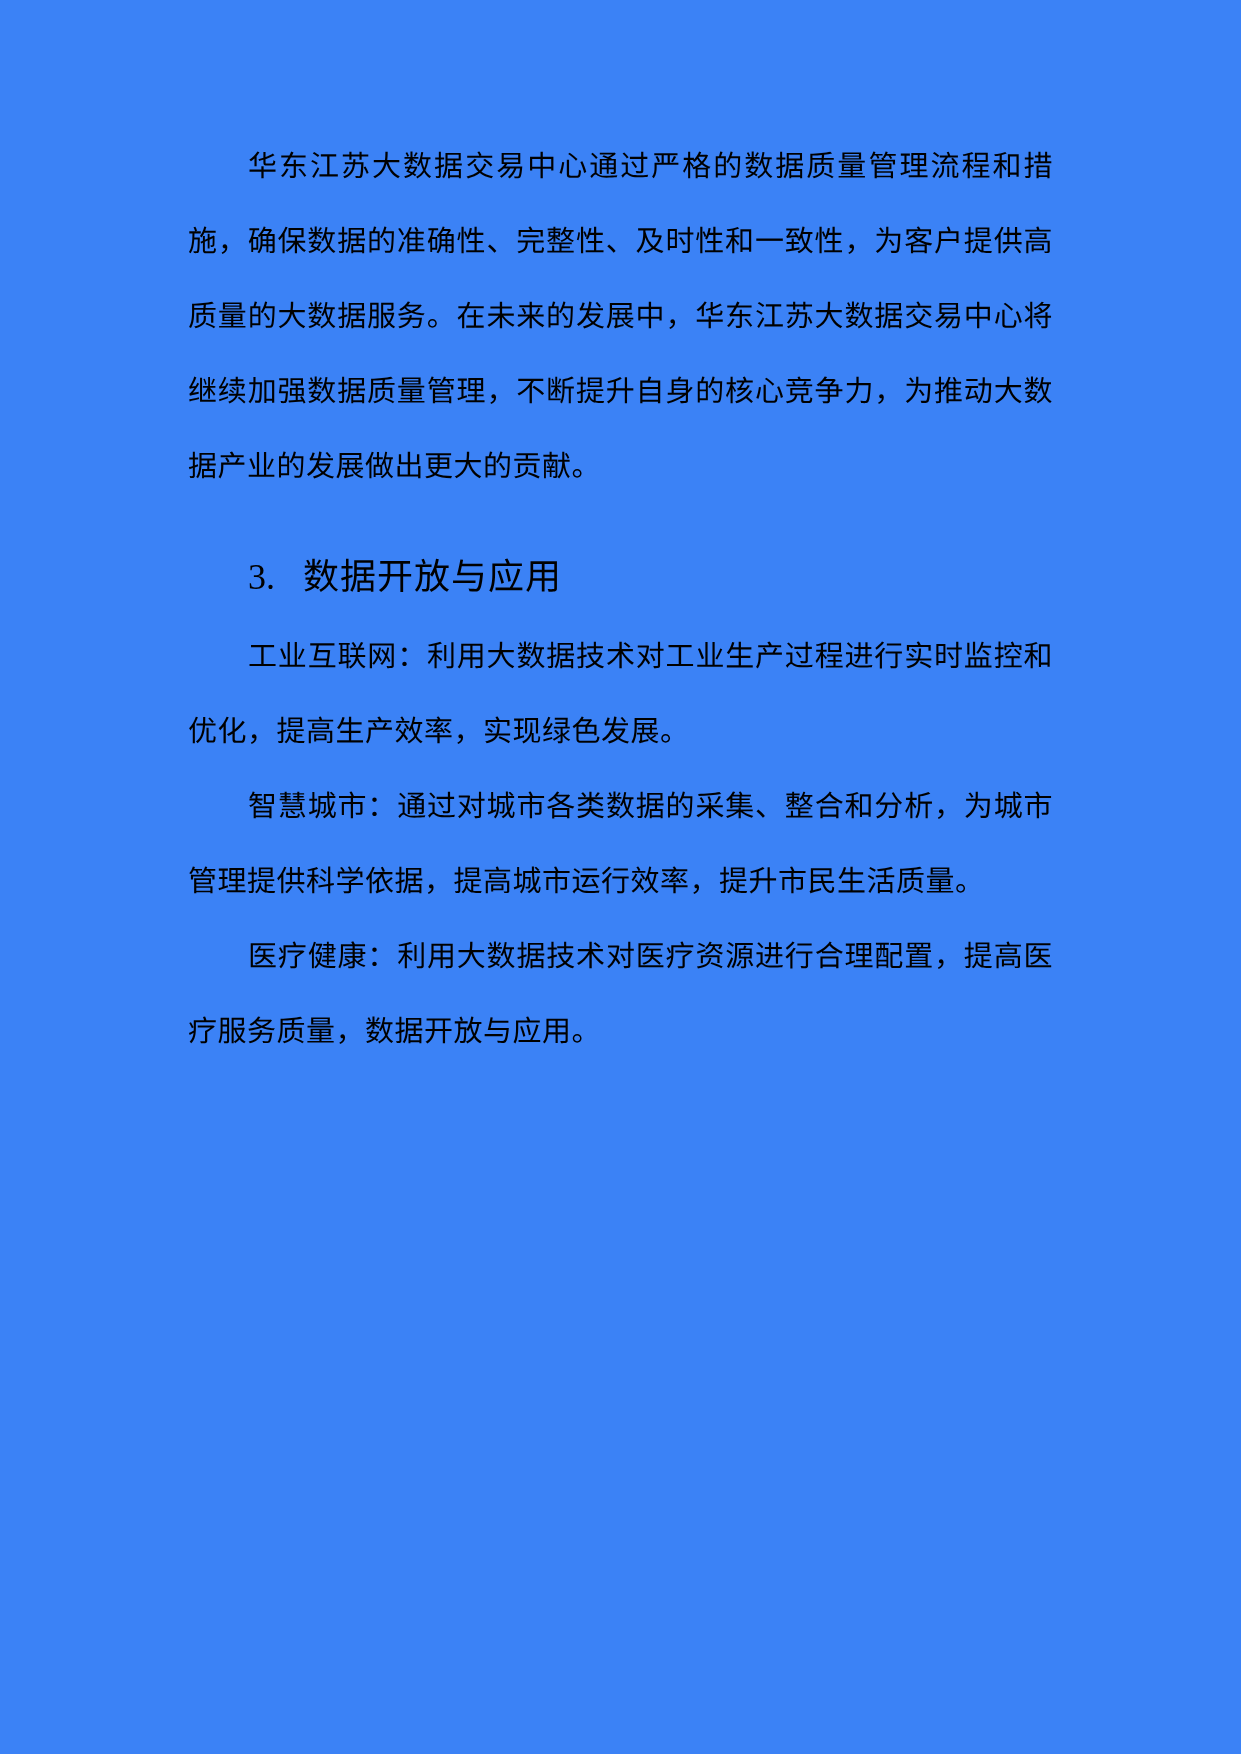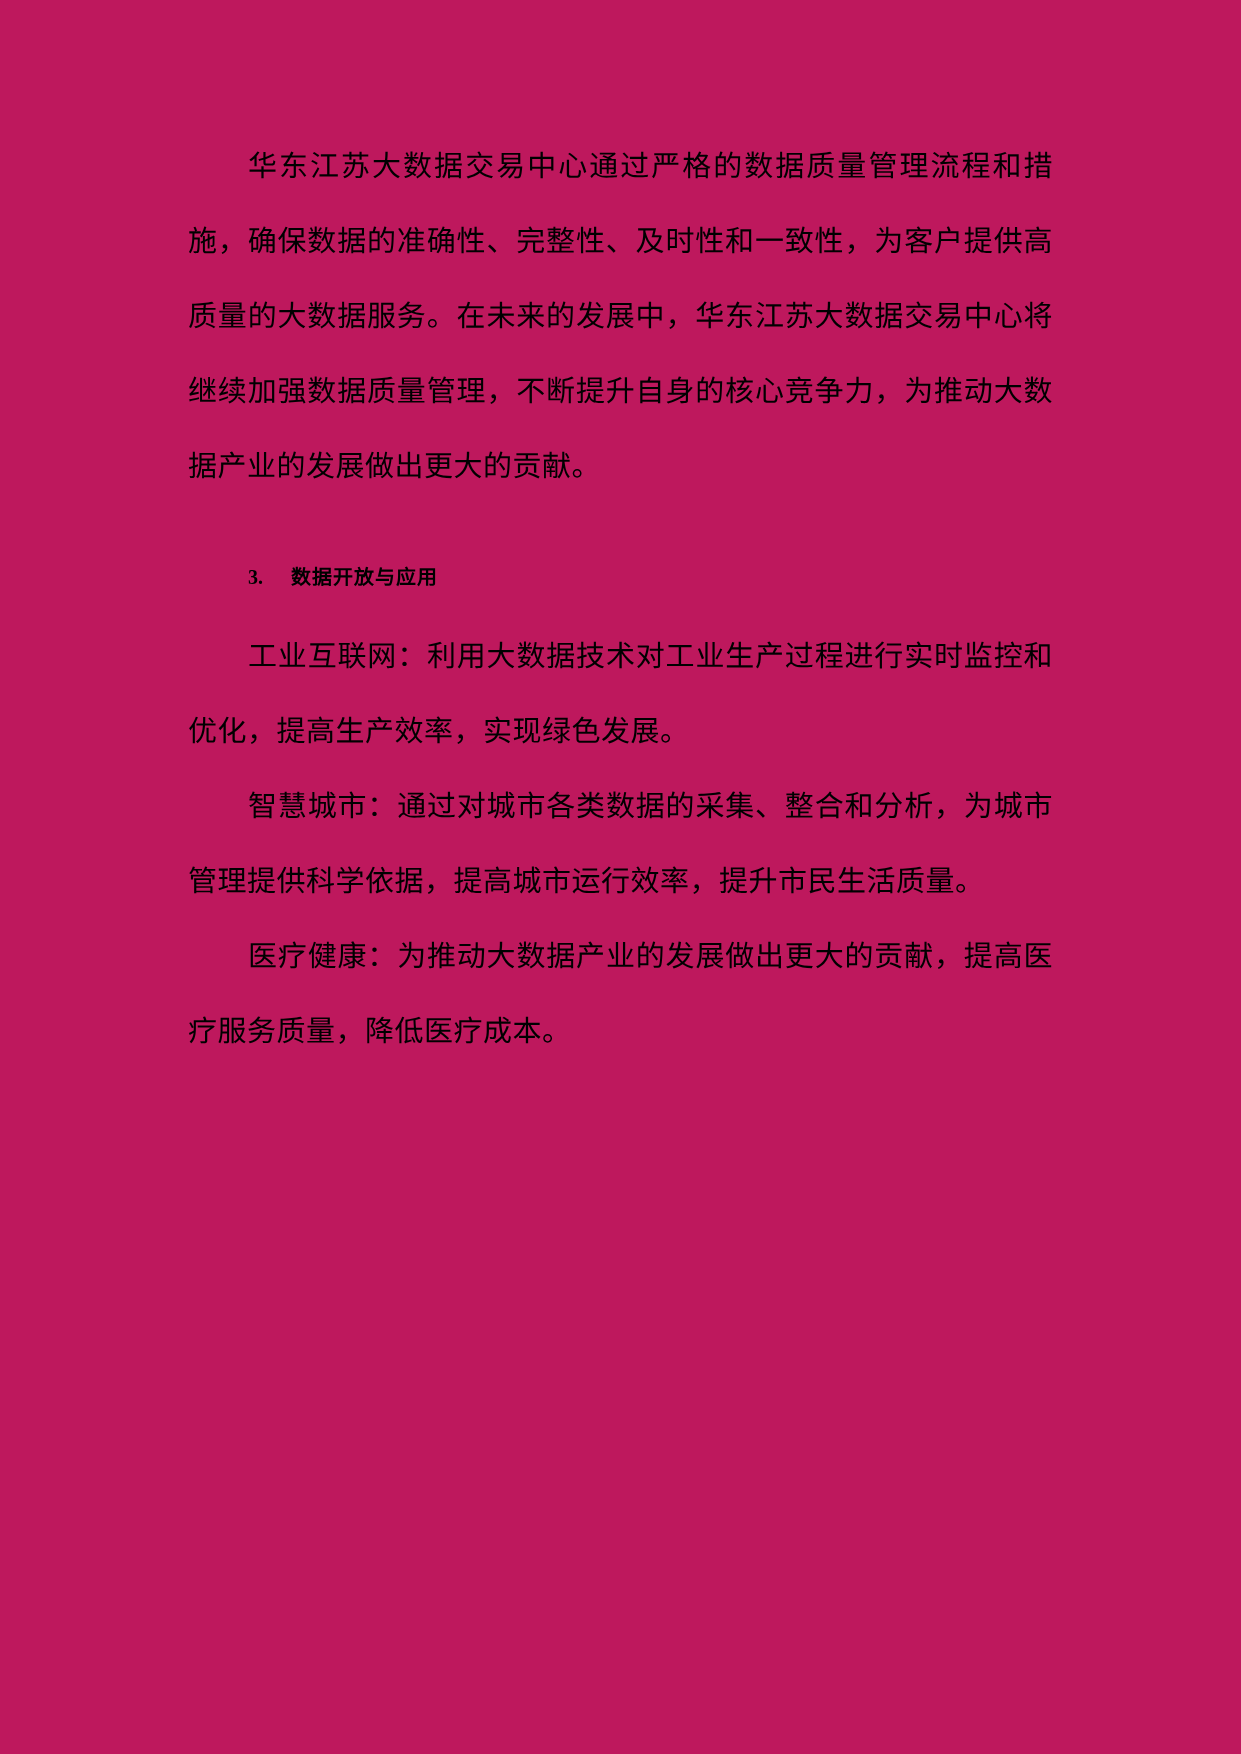--- a/index.html
+++ b/index.html
@@ -5,21 +5,21 @@
   html, body {
     margin: 0;
     padding: 0;
     background: #ffffff;
   }
   .page {
     position: relative;
     width: 1241px;
     height: 1754px;
     margin: 0 auto;
-    background: #be185d;
+    background: #3b82f6;
     overflow: hidden;
     box-sizing: border-box;
     padding: 129px 188px 0 188px;
     font-family: "Liberation Serif", "DejaVu Serif", serif;
     color: #000000;
   }
   .content {
     width: 865px;
   }
   .para {
@@ -33,23 +33,23 @@
     word-break: break-all;
     color: #000000;
   }
   .para.cutoff {
     
     text-align-last: justify;
   }
   .heading {
     margin: 36px 0 4px 0;
     padding: 0;
-    font-size: 20px;
+    font-size: 36px;
     line-height: 75px;
-    font-weight: bold;
+    font-weight: normal;
     text-indent: 60px;
     color: #000000;
   }
   .heading .hnum {
     font-family: "Liberation Serif", "DejaVu Serif", serif;
     margin-right: 28px;
     letter-spacing: 0;
   }
   .heading .htext {
     letter-spacing: 1px;
@@ -66,17 +66,17 @@
     <h3 class="heading">
       <span class="hnum">3.</span><span class="htext">数据开放与应用</span>
     </h3>
 
 
     <p class="para">工业互联网：利用大数据技术对工业生产过程进行实时监控和优化，提高生产效率，实现绿色发展。</p>
 
     <p class="para">智慧城市：通过对城市各类数据的采集、整合和分析，为城市管理提供科学依据，提高城市运行效率，提升市民生活质量。</p>
 
 
-    <p class="para">医疗健康：为推动大数据产业的发展做出更大的贡献，提高医疗服务质量，降低医疗成本。</p>
+    <p class="para">医疗健康：利用大数据技术对医疗资源进行合理配置，提高医疗服务质量，数据开放与应用。</p>
 
 
   </div>
 </div>
 
 </body></html>

